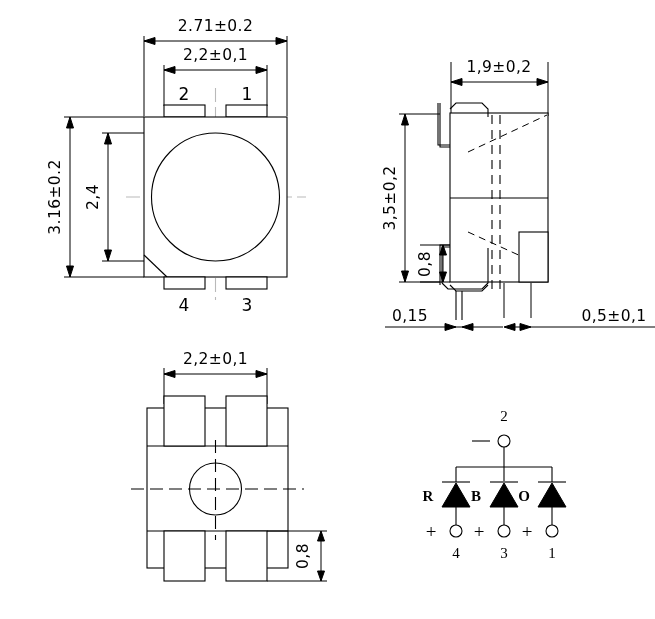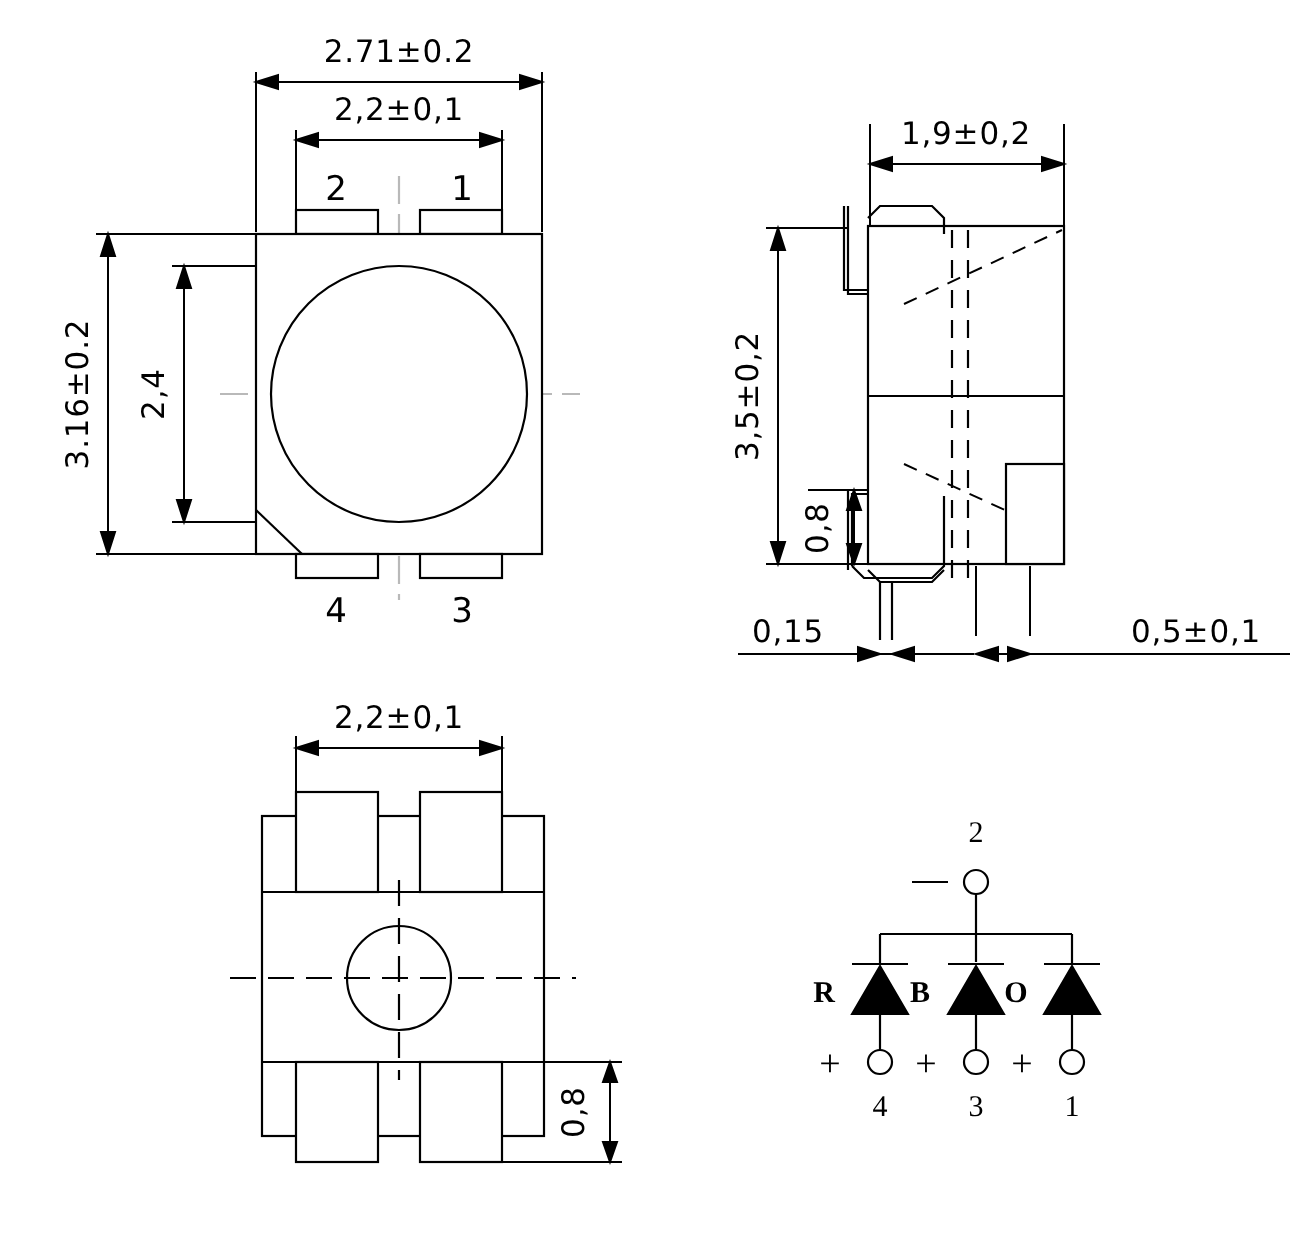--- a/index.html
+++ b/index.html
@@ -1,17 +1,17 @@
 <!DOCTYPE html>
 <html><head>
 <meta charset="utf-8">
 <style>
   html,body{margin:0;padding:0;background:#ffffff;}
   body{width:655px;height:619px;font-family:"Liberation Sans",sans-serif;position:relative;overflow:hidden;}
-  #sheet{position:absolute;left:0;top:0;width:572px;height:619px;}
+  #sheet{position:absolute;left:16px;top:0;width:572px;height:619px;}
   svg{display:block;}
   .ln{stroke:#000;stroke-width:1.1;fill:none;shape-rendering:geometricPrecision;}
   .thin{stroke:#000;stroke-width:1;fill:none;}
   .body-fill{fill:#fff;stroke:#000;stroke-width:1.1;}
   .center{stroke:#b9b9b9;stroke-width:1.1;fill:none;stroke-dasharray:14 5;}
   .centerblk{stroke:#000;stroke-width:1.1;fill:none;stroke-dasharray:13 6;}
   .hidden{stroke:#000;stroke-width:1.1;fill:none;stroke-dasharray:9 6;}
   .leader{stroke:#000;stroke-width:1;fill:none;stroke-dasharray:7 5;}
   .diode{fill:#000;stroke:#000;stroke-width:1;}
   .dimtxt{font-family:"DejaVu Sans",sans-serif;font-size:15.5px;fill:#000;letter-spacing:0.4px;}

